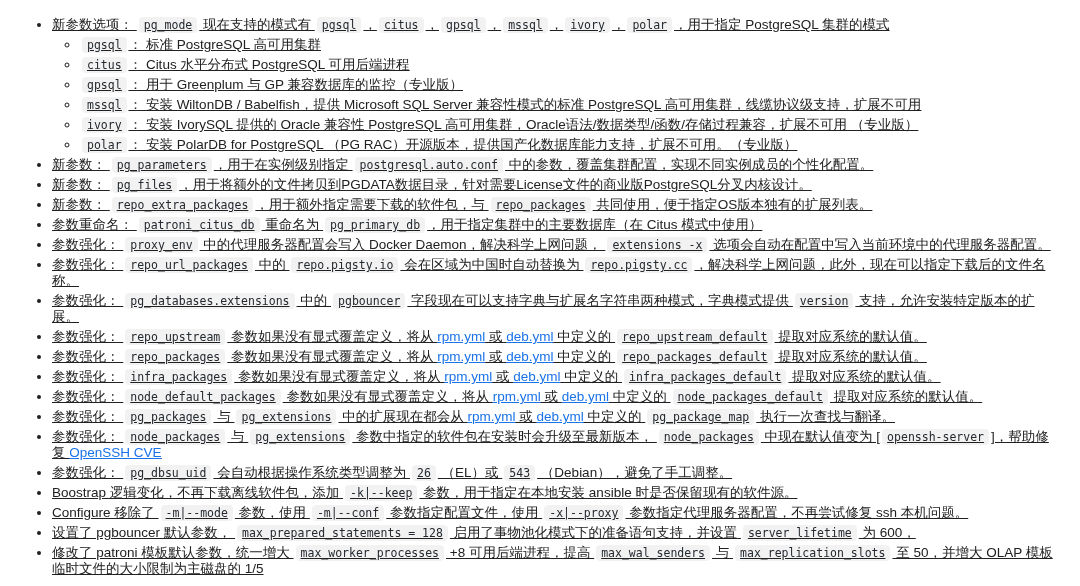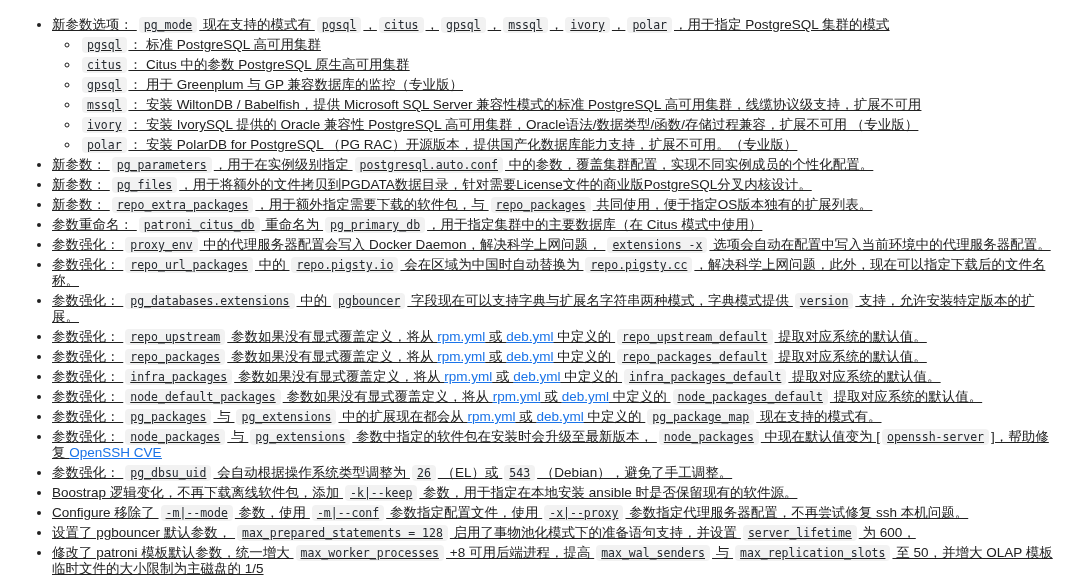--- a/index.html
+++ b/index.html
@@ -26,38 +26,38 @@
     color:var(--link,#1a73e8);text-decoration:underline;cursor:pointer;text-align:center;
   }
 </style>
 </head>
 <body>
 
 <div class="page">
   <ul class="changelog" id="changelog">
       <li><span>新参数选项： </span><code class="code">pg_mode</code><span> 现在支持的模式有 </span><code class="code">pgsql</code><span>，</span><code class="code">citus</code><span>，</span><code class="code">gpsql</code><span>，</span><code class="code">mssql</code><span>，</span><code class="code">ivory</code><span>，</span><code class="code">polar</code><span>，用于指定 PostgreSQL 集群的模式</span><ul>
           <li><code class="code">pgsql</code><span>： 标准 PostgreSQL 高可用集群</span></li>
-          <li><code class="code">citus</code><span>： Citus 中的参数 PostgreSQL 原生高可用集群</span></li>
+          <li><code class="code">citus</code><span>： Citus 水平分布式 PostgreSQL 可用后端进程</span></li>
           <li><code class="code">gpsql</code><span>： 用于 Greenplum 与 GP 兼容数据库的监控（专业版）</span></li>
           <li><code class="code">mssql</code><span>： 安装 WiltonDB / Babelfish，提供 Microsoft SQL Server 兼容性模式的标准 PostgreSQL 高可用集群，线缆协议级支持，扩展不可用</span></li>
           <li><code class="code">ivory</code><span>： 安装 IvorySQL 提供的 Oracle 兼容性 PostgreSQL 高可用集群，Oracle语法/数据类型/函数/存储过程兼容，扩展不可用 （专业版）</span></li>
           <li><code class="code">polar</code><span>： 安装 PolarDB for PostgreSQL （PG RAC）开源版本，提供国产化数据库能力支持，扩展不可用。（专业版）</span></li>
         </ul></li>
       <li><span>新参数： </span><code class="code">pg_parameters</code><span>，用于在实例级别指定 </span><code class="code">postgresql.auto.conf</code><span> 中的参数，覆盖集群配置，实现不同实例成员的个性化配置。</span></li>
       <li><span>新参数： </span><code class="code">pg_files</code><span>，用于将额外的文件拷贝到PGDATA数据目录，针对需要License文件的商业版PostgreSQL分叉内核设计。</span></li>
       <li><span>新参数： </span><code class="code">repo_extra_packages</code><span>，用于额外指定需要下载的软件包，与 </span><code class="code">repo_packages</code><span> 共同使用，便于指定OS版本独有的扩展列表。</span></li>
       <li><span>参数重命名： </span><code class="code">patroni_citus_db</code><span> 重命名为 </span><code class="code">pg_primary_db</code><span>，用于指定集群中的主要数据库（在 Citus 模式中使用）</span></li>
       <li><span>参数强化： </span><code class="code">proxy_env</code><span> 中的代理服务器配置会写入 Docker Daemon，解决科学上网问题， </span><code class="code">extensions -x</code><span> 选项会自动在配置中写入当前环境中的代理服务器配置。</span></li>
       <li><span>参数强化： </span><code class="code">repo_url_packages</code><span> 中的 </span><code class="code">repo.pigsty.io</code><span> 会在区域为中国时自动替换为 </span><code class="code">repo.pigsty.cc</code><span>，解决科学上网问题，此外，现在可以指定下载后的文件名称。</span></li>
       <li><span>参数强化： </span><code class="code">pg_databases.extensions</code><span> 中的 </span><code class="code">pgbouncer</code><span> 字段现在可以支持字典与扩展名字符串两种模式，字典模式提供 </span><code class="code">version</code><span> 支持，允许安装特定版本的扩展。</span></li>
       <li><span>参数强化： </span><code class="code">repo_upstream</code><span> 参数如果没有显式覆盖定义，将从 </span><a class="link">rpm.yml</a><span> 或 </span><a class="link">deb.yml</a><span> 中定义的 </span><code class="code">repo_upstream_default</code><span> 提取对应系统的默认值。</span></li>
       <li><span>参数强化： </span><code class="code">repo_packages</code><span> 参数如果没有显式覆盖定义，将从 </span><a class="link">rpm.yml</a><span> 或 </span><a class="link">deb.yml</a><span> 中定义的 </span><code class="code">repo_packages_default</code><span> 提取对应系统的默认值。</span></li>
       <li><span>参数强化： </span><code class="code">infra_packages</code><span> 参数如果没有显式覆盖定义，将从 </span><a class="link">rpm.yml</a><span> 或 </span><a class="link">deb.yml</a><span> 中定义的 </span><code class="code">infra_packages_default</code><span> 提取对应系统的默认值。</span></li>
       <li><span>参数强化： </span><code class="code">node_default_packages</code><span> 参数如果没有显式覆盖定义，将从 </span><a class="link">rpm.yml</a><span> 或 </span><a class="link">deb.yml</a><span> 中定义的 </span><code class="code">node_packages_default</code><span> 提取对应系统的默认值。</span></li>
-      <li><span>参数强化： </span><code class="code">pg_packages</code><span> 与 </span><code class="code">pg_extensions</code><span> 中的扩展现在都会从 </span><a class="link">rpm.yml</a><span> 或 </span><a class="link">deb.yml</a><span> 中定义的 </span><code class="code">pg_package_map</code><span> 现在支持的模式有。</span></li>
+      <li><span>参数强化： </span><code class="code">pg_packages</code><span> 与 </span><code class="code">pg_extensions</code><span> 中的扩展现在都会从 </span><a class="link">rpm.yml</a><span> 或 </span><a class="link">deb.yml</a><span> 中定义的 </span><code class="code">pg_package_map</code><span> 执行一次查找与翻译。</span></li>
       <li><span>参数强化： </span><code class="code">node_packages</code><span> 与 </span><code class="code">pg_extensions</code><span> 参数中指定的软件包在安装时会升级至最新版本， </span><code class="code">node_packages</code><span> 中现在默认值变为 [</span><code class="code">openssh-server</code><span>]，帮助修复 </span><a class="link">OpenSSH CVE</a></li>
       <li><span>参数强化： </span><code class="code">pg_dbsu_uid</code><span> 会自动根据操作系统类型调整为 </span><code class="code">26</code><span> （EL）或 </span><code class="code">543</code><span> （Debian），避免了手工调整。</span></li>
       <li><span>Boostrap 逻辑变化，不再下载离线软件包，添加 </span><code class="code">-k|--keep</code><span> 参数，用于指定在本地安装 ansible 时是否保留现有的软件源。</span></li>
       <li><span>Configure 移除了 </span><code class="code">-m|--mode</code><span> 参数，使用 </span><code class="code">-m|--conf</code><span> 参数指定配置文件，使用 </span><code class="code">-x|--proxy</code><span> 参数指定代理服务器配置，不再尝试修复 ssh 本机问题。</span></li>
       <li><span>设置了 pgbouncer 默认参数， </span><code class="code">max_prepared_statements = 128</code><span> 启用了事物池化模式下的准备语句支持，并设置 </span><code class="code">server_lifetime</code><span> 为 600，</span></li>
       <li><span>修改了 patroni 模板默认参数，统一增大 </span><code class="code">max_worker_processes</code><span> +8 可用后端进程，提高 </span><code class="code">max_wal_senders</code><span> 与 </span><code class="code">max_replication_slots</code><span> 至 50，并增大 OLAP 模板临时文件的大小限制为主磁盘的 1/5</span></li>
     </ul>
 </div>
 
 </body></html>

